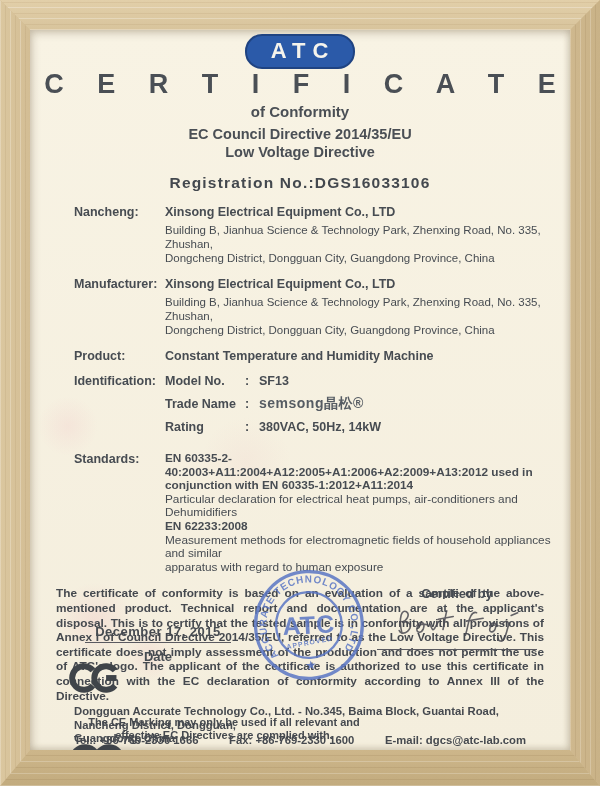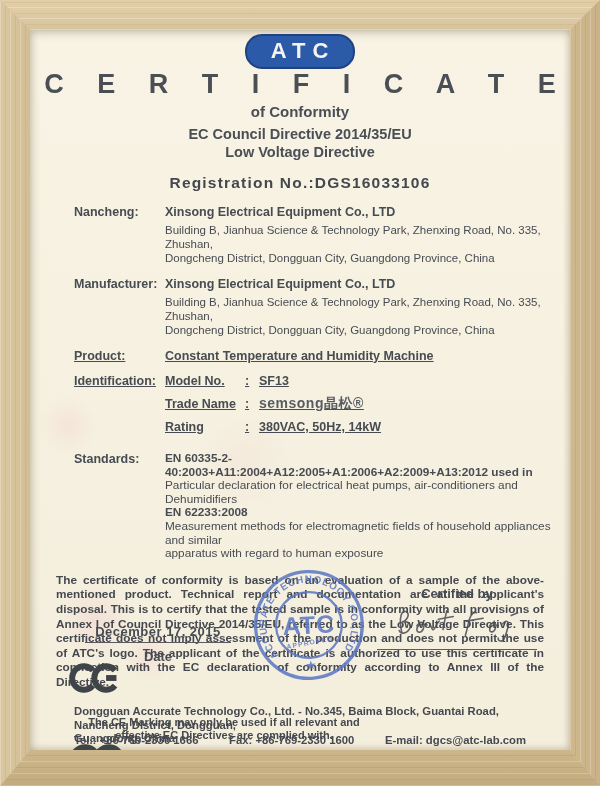--- a/index.html
+++ b/index.html
@@ -76,21 +76,21 @@
   .conformity { font-size:15px; font-weight:bold; margin-top:4px; color:#4a4f55;}
   .directive1 { font-size:14.5px; font-weight:bold; margin-top:6px; color:#4a4f55;}
   .directive2 { font-size:14.5px; font-weight:bold; margin-top:2px; color:#4a4f55;}
   .registration { font-size:15.5px; font-weight:bold; letter-spacing:1.2px; margin-top:14px; color:#43484e;}
   
   .info-block { margin-top:13px; padding:0 16px 0 44px; }
   .info-row { display:grid; grid-template-columns:91px 1fr; margin-bottom:12px; }
   .info-label { font-weight:bold; font-size:12.5px; }
   .info-name { font-weight:bold; font-size:12.5px; }
   .info-addr { font-size:11.5px; line-height:14px; margin-top:4px; }
-  .row-tight { margin-bottom:11px;text-decoration:underline; }
+  .row-tight { margin-bottom:11px; }
   .ident-line { display:flex; margin-bottom:7px; align-items:baseline;}
   .ident-name { width:80px; font-weight:bold; font-size:12.5px; }
   .ident-sep { width:14px; font-weight:bold; font-size:12.5px; }
   .ident-value { font-weight:bold; font-size:12.5px; }
   .trade-logo { font-size:14px; letter-spacing:.5px; color:#565c63; }
   .std-line { font-size:11.8px; line-height:13.6px; }
   .std-bold { font-weight:bold; }
   
   .declaration {
     margin-top:9px; padding:0 26px;
@@ -179,20 +179,21 @@
           <span class="ident-sep">:</span>
           <span class="ident-value">380VAC, 50Hz, 14kW</span>
         </div>
       </div>
     </div>
 
     <div class="info-row">
       <div class="info-label">Standards:</div>
       <div>
         <div class="std-line std-bold">EN 60335-2-40:2003+A11:2004+A12:2005+A1:2006+A2:2009+A13:2012 used in</div>
+        <div class="std-line std-bold">conjunction with EN 60335-1:2012+A11:2014</div>
         <div class="std-line">Particular declaration for electrical heat pumps, air-conditioners and Dehumidifiers</div>
         <div class="std-line std-bold">EN 62233:2008</div>
         <div class="std-line">Measurement methods for electromagnetic fields of household appliances and similar</div>
         <div class="std-line">apparatus with regard to human exposure</div>
       </div>
     </div>
   </div>
 
   <p class="declaration">The certificate of conformity is based on an evaluation of a sample of the above-mentioned product. Technical report and documentation are at the applicant's disposal. This is to certify that the tested sample is in conformity with all provisions of Annex I of Council Directive 2014/35/EU, referred to as the Low Voltage Directive. This certificate does not imply assessment of the production and does not permit the use of ATC's logo. The applicant of the certificate is authorized to use this certificate in connection with the EC declaration of conformity according to Annex III of the Directive.</p>
 

